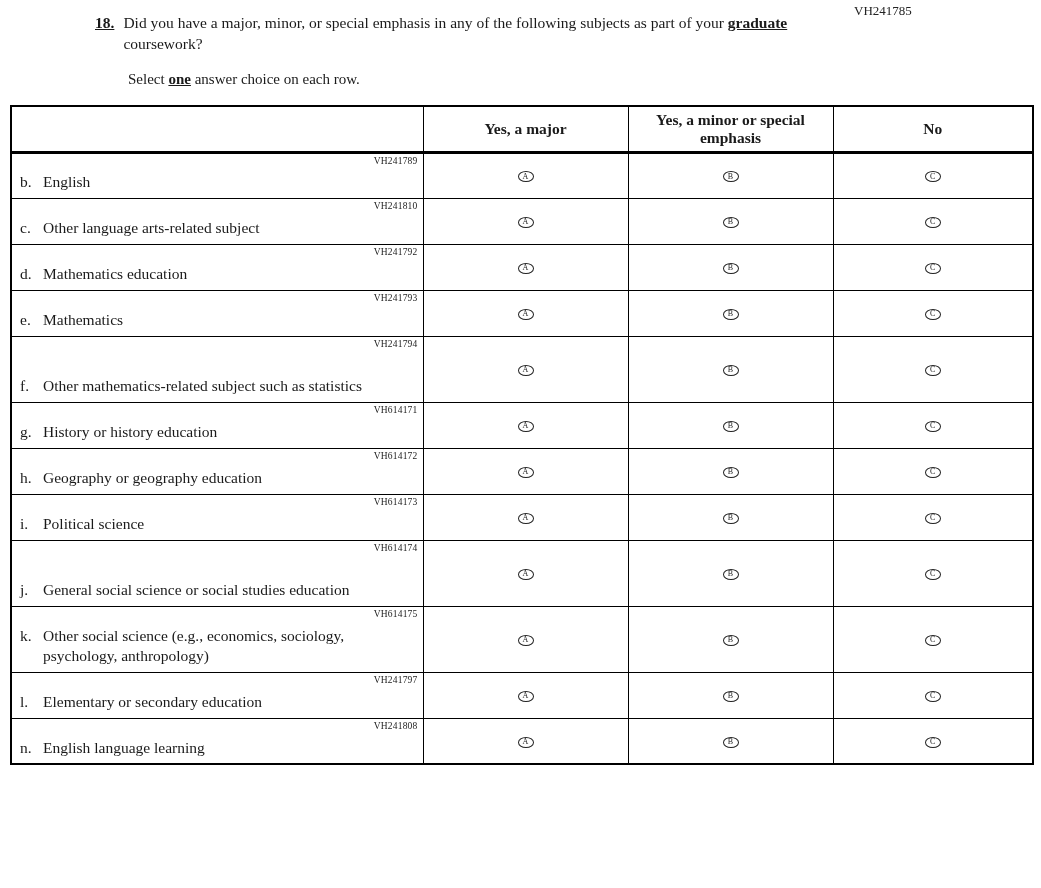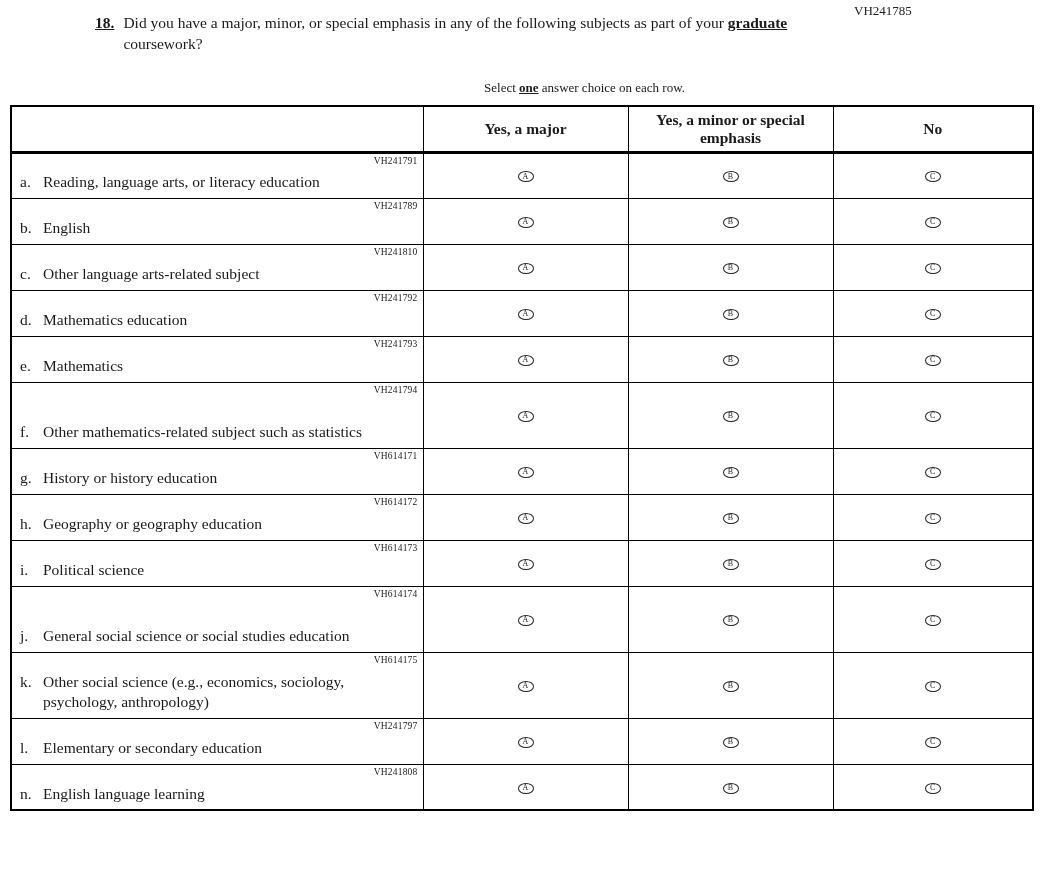--- a/index.html
+++ b/index.html
@@ -28,23 +28,22 @@
     line-height: 1.35;
   }
   .q-number {
     font-weight: bold;
     margin-right: 9px;
     flex-shrink: 0;
     text-decoration: underline;
   }
   .bold { font-weight: bold; text-decoration: underline; }
   .instruction {
-    margin: 25px 0 0 128px;
-    font-size: 13px;
-    text-align: center;
+    margin: 16px 0 0 128px;
+    font-size: 15px;
   }
   table {
     position: absolute;
     left: 10px;
     top: 105px;
     width: 1022px;
     border-collapse: collapse;
     border: 2px solid #000;
     table-layout: fixed;
   }
@@ -129,32 +128,20 @@
     <tr>
       <th></th>
       <th>Yes, a major</th>
       <th>Yes, a minor or special emphasis</th>
       <th>No</th>
     </tr>
   </thead>
   <tbody>
     <tr>
       <td class="subject-cell">
-          <span class="vh-code">VH241791</span>
-          <div class="subject-label">
-            <span class="row-letter">a.</span>
-            <span class="row-text">Reading, language arts, or literacy education</span>
-          </div>
-        </td>
-      <td class="option-cell"><span class="oval"><span class="oval-letter">A</span></span></td>
-      <td class="option-cell"><span class="oval"><span class="oval-letter">B</span></span></td>
-      <td class="option-cell"><span class="oval"><span class="oval-letter">C</span></span></td>
-    </tr>
-    <tr>
-      <td class="subject-cell">
           <span class="vh-code">VH241789</span>
           <div class="subject-label">
             <span class="row-letter">b.</span>
             <span class="row-text">English</span>
           </div>
         </td>
       <td class="option-cell"><span class="oval"><span class="oval-letter">A</span></span></td>
       <td class="option-cell"><span class="oval"><span class="oval-letter">B</span></span></td>
       <td class="option-cell"><span class="oval"><span class="oval-letter">C</span></span></td>
     </tr>

